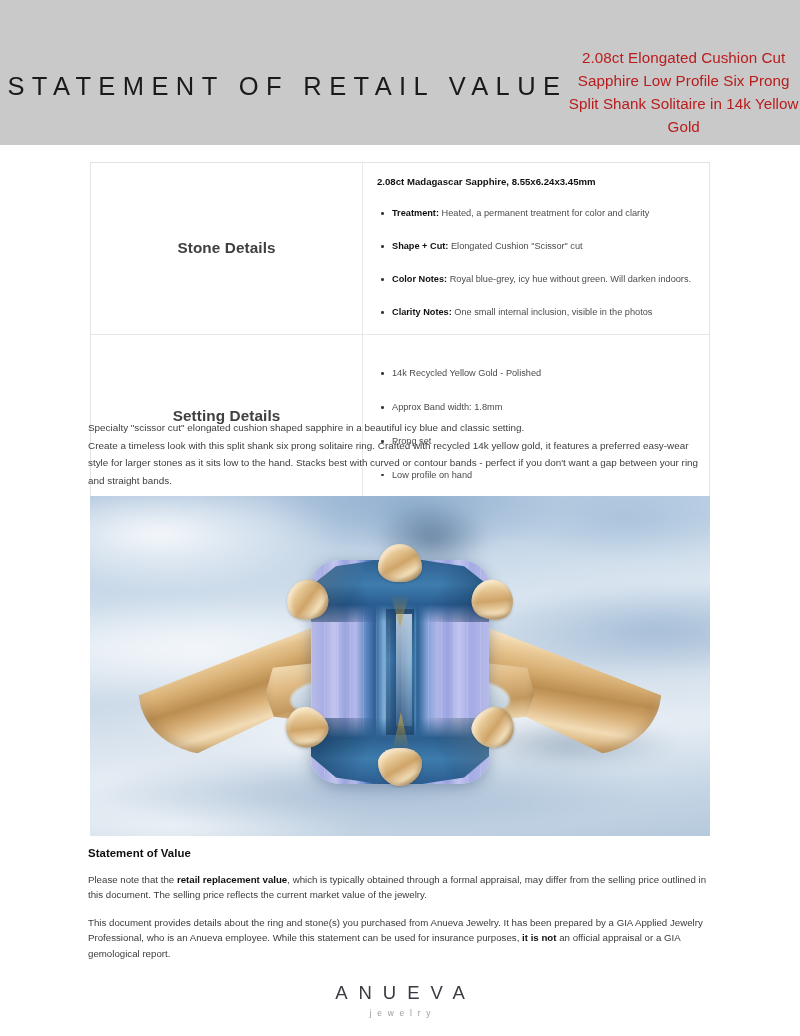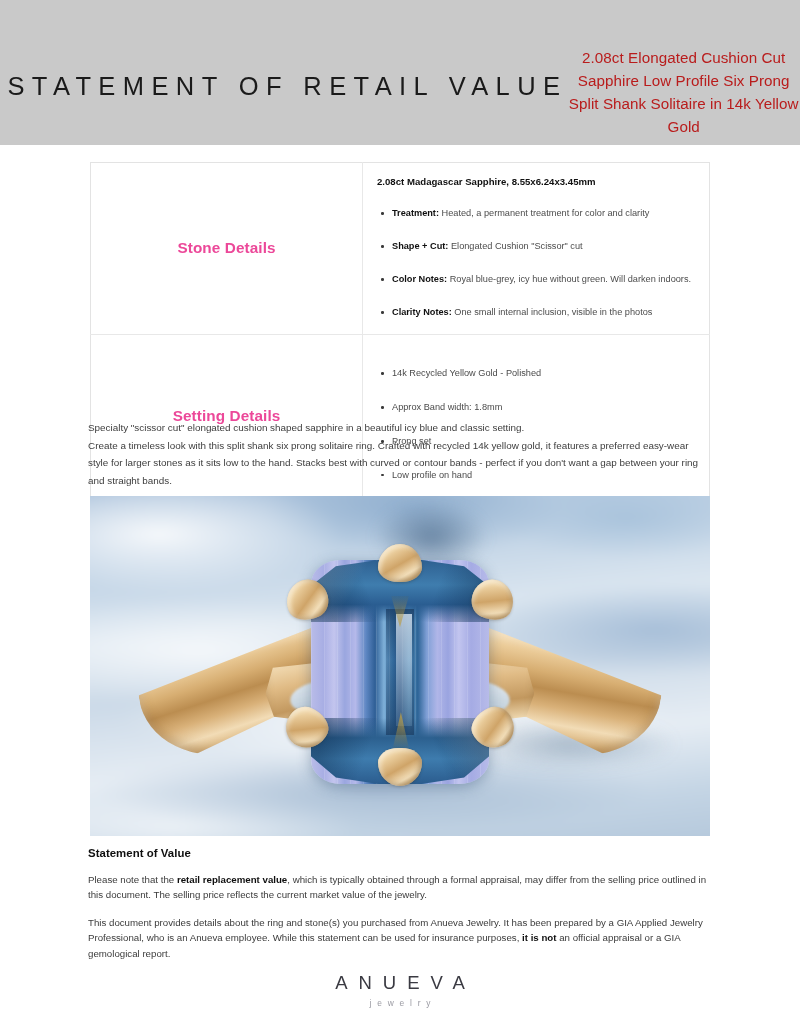--- a/index.html
+++ b/index.html
@@ -75,21 +75,21 @@
     border-right: 1px solid #e8e8e8;
     vertical-align: middle;
   }
   .spec-table td:last-child { border-right: none; }
 
   .cell-label {
     width: 272px;
     text-align: center;
     font-size: 15.3px;
     font-weight: 700;
-    color: #ec4899;
+    color: #404040;
     letter-spacing: 0.1px;
     padding: 10px 8px;
   }
 
   .cell-body {
     padding: 13px 16px 14px 14px;
     vertical-align: top;
   }
 
   .row-stone .cell-body { padding-top: 13px; }
@@ -431,21 +431,21 @@
     font-size: 9.7px;
     line-height: 1.56;
     color: #3b3b3b;
   }
   .sov p b { color: #0f0f0f; font-weight: 700; }
 
   
   .logo {
     position: absolute;
     left: 0;
-    bottom: 28px;
+    bottom: 18px;
     width: 800px;
     text-align: center;
   }
   .logo-main {
     font-size: 18.5px;
     letter-spacing: 11px;
     color: #3a3a42;
     font-weight: 400;
     text-indent: 11px;
   }

